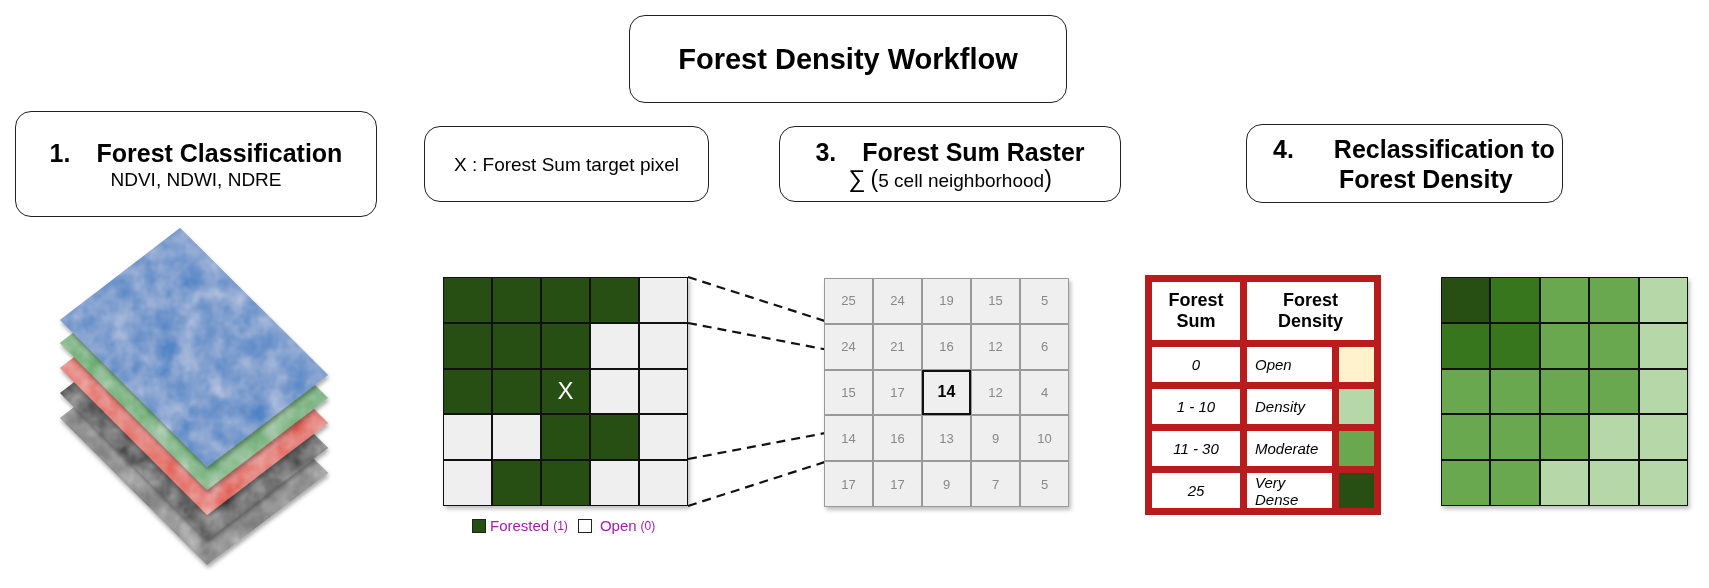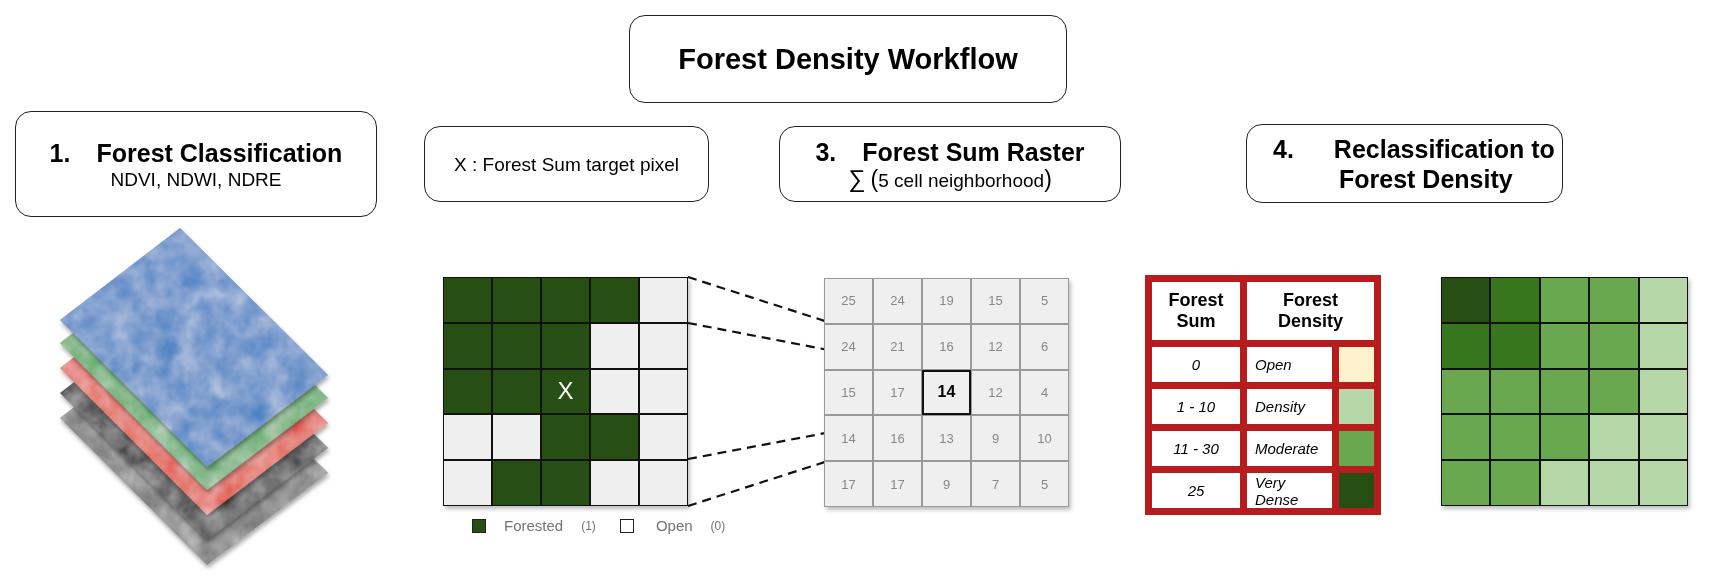--- a/index.html
+++ b/index.html
@@ -18,21 +18,21 @@
   .grid { position: absolute; display: grid; grid-template-columns: repeat(5, 1fr);
           grid-template-rows: repeat(5, 1fr); box-shadow: 2px 3px 4px rgba(0,0,0,0.25); }
   .mask-cell { border: 1px solid #111; box-sizing: border-box; display: flex;
                align-items: center; justify-content: center; color: #fff; font-size: 24px; }
   .sum-cell { border: 1px solid #999; box-sizing: border-box; background: #efefef;
               display: flex; align-items: center; justify-content: center;
               color: #888; font-size: 13px; }
   .sum-cell.target { color: #000; font-weight: bold; font-size: 16px; border: 2.5px solid #111; z-index: 2; }
   .dens-cell { border: 1px solid #111; box-sizing: border-box; }
   #legend-mask { position: absolute; left: 472px; top: 517px; font-size: 15px; display: flex;
-                 align-items: center; gap: 18px; color: #737373; }
+                 align-items: center; gap: 4px; color: #a21caf; }
   #legend-mask .sw { width: 12px; height: 12px; border: 1px solid #222; display: inline-block; }
   #legend-mask .small { font-size: 12px; margin-right: 6px; }
   table#density-table { position: absolute; left: 1145px; top: 275px; border-collapse: collapse;
                         width: 236px; font-size: 15px; }
   #density-table td, #density-table th { border: 7px solid #b91c1c; padding: 0; height: 35px; }
   #density-table th { height: 58px; font-size: 18px; font-weight: bold; line-height: 21px; }
   #density-table td.c1 { width: 88px; text-align: center; font-style: italic; }
   #density-table td.c2 { text-align: left; padding-left: 8px; font-style: italic; }
   #density-table td.c3 { width: 35px; border-left: none; }
   svg#overlay { position: absolute; left: 0; top: 0; }

